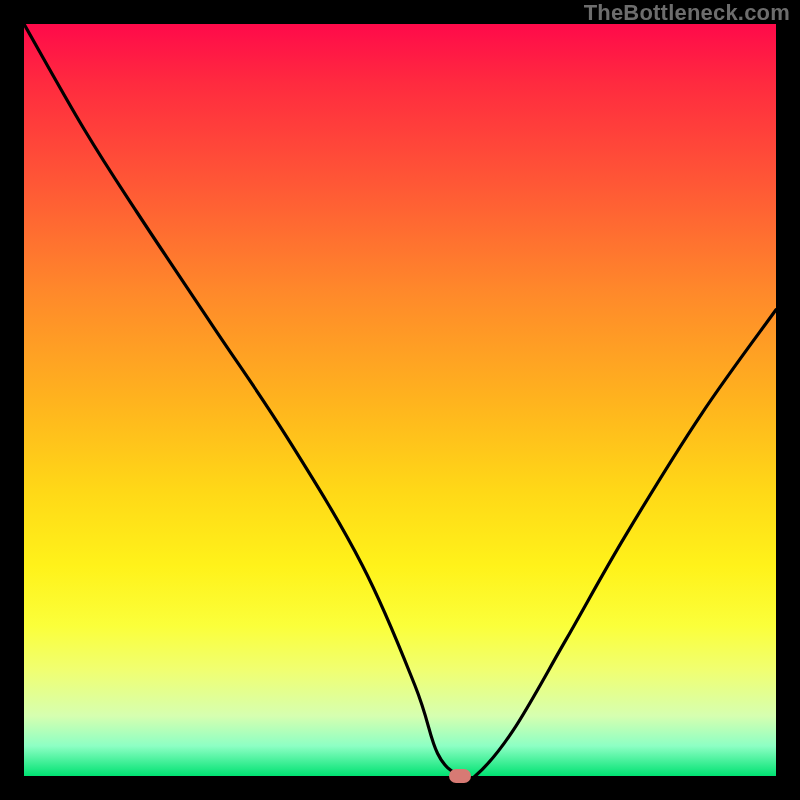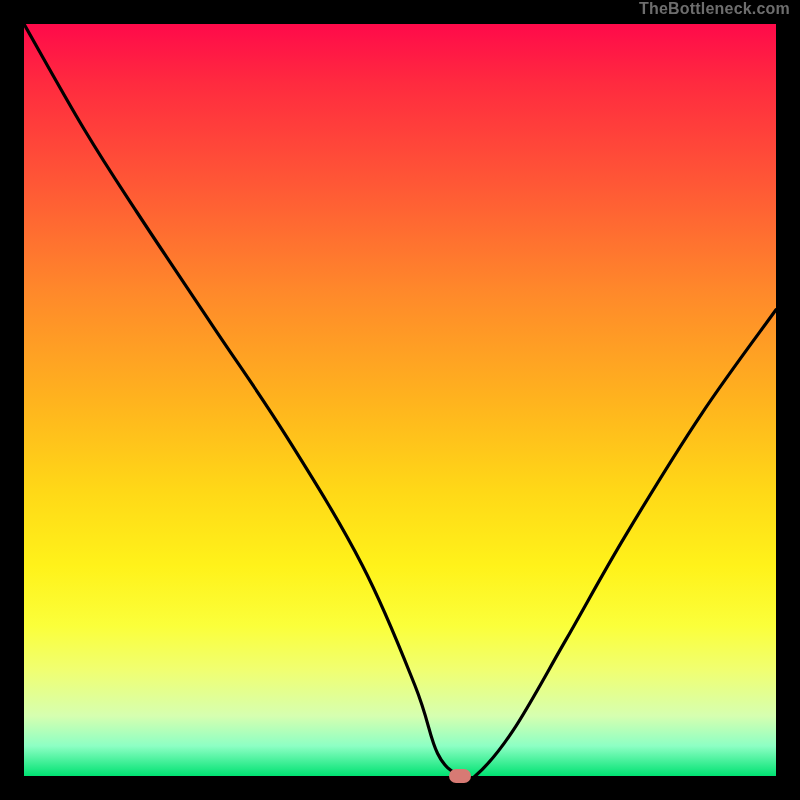--- a/index.html
+++ b/index.html
@@ -15,21 +15,21 @@
     position: relative;
     width: 800px;
     height: 800px;
     background: #000;
   }
   .watermark {
     position: absolute;
     top: 0px;
     right: 10px;
     color: #6d6d6d;
-    font-size: 16px;
+    font-size: 22px;
     font-weight: 600;
     letter-spacing: 0.2px;
     z-index: 30;
   }
   .plot-bg {
     position: absolute;
     left: 24px;
     top: 24px;
     width: 752px;
     height: 752px;

